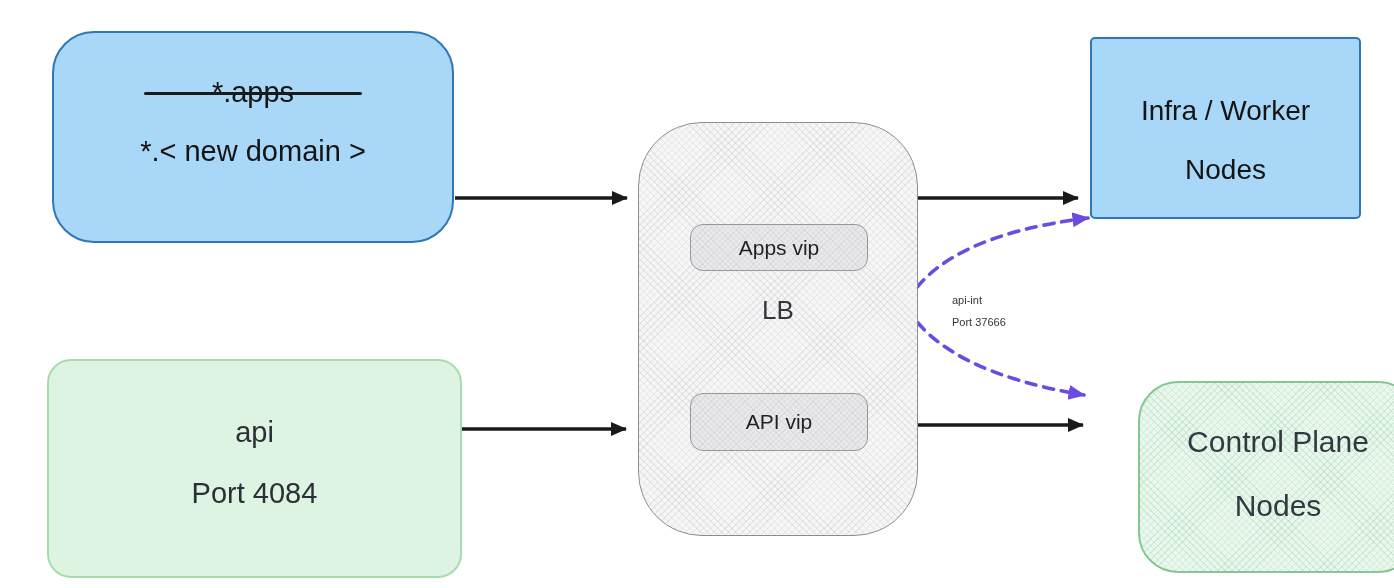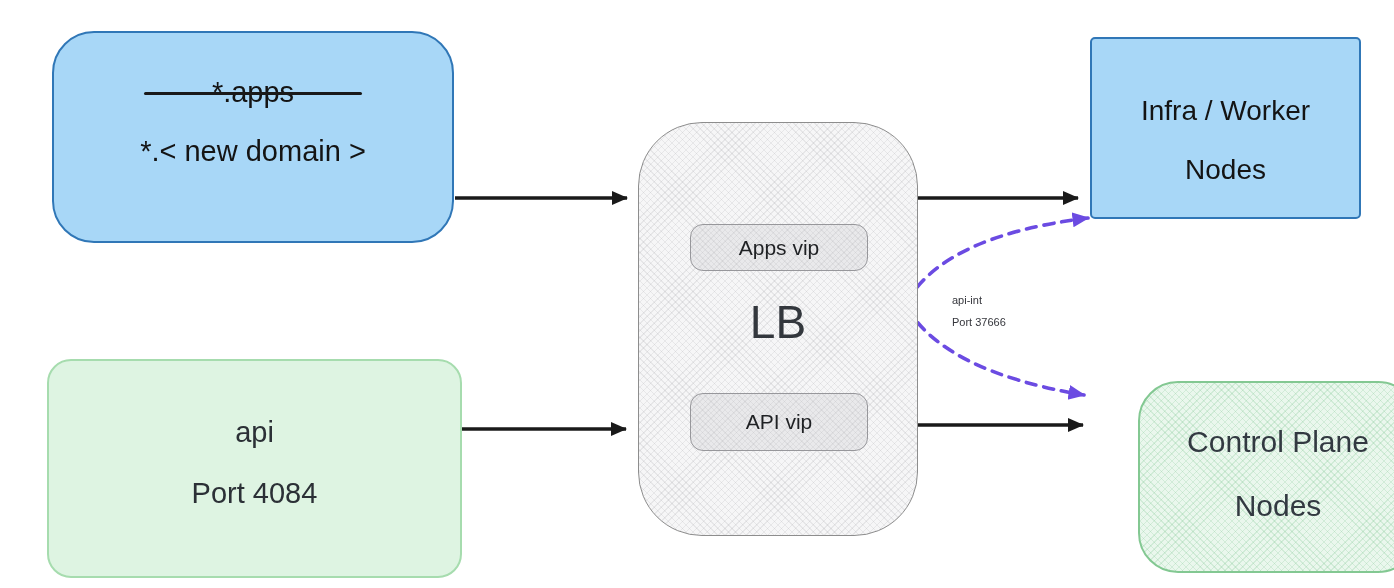--- a/index.html
+++ b/index.html
@@ -72,21 +72,21 @@
       repeating-linear-gradient(-45deg, rgba(140,140,145,0.12) 0 1px, transparent 1px 4px);
     border:1.5px solid var(--pill-border);
     border-radius:13px;
     font-size:21px;color:#1f2124;
   }
   .pill-apps{top:101px;}
   .pill-api{top:270px;height:58px;}
   .lb-title{
     position:absolute;
     left:0;top:172px;width:100%;
-    font-size:46px;color:#33373d;
+    font-size:26px;color:#33373d;
   }
   
   .box-infra{
     left:1090px;top:37px;width:271px;height:182px;
     background:var(--blue-fill);
     border:2.5px solid var(--blue-border);
     border-radius:5px;
     color:var(--text-dark);
     font-size:28px;line-height:35px;
     padding-top:24px;

